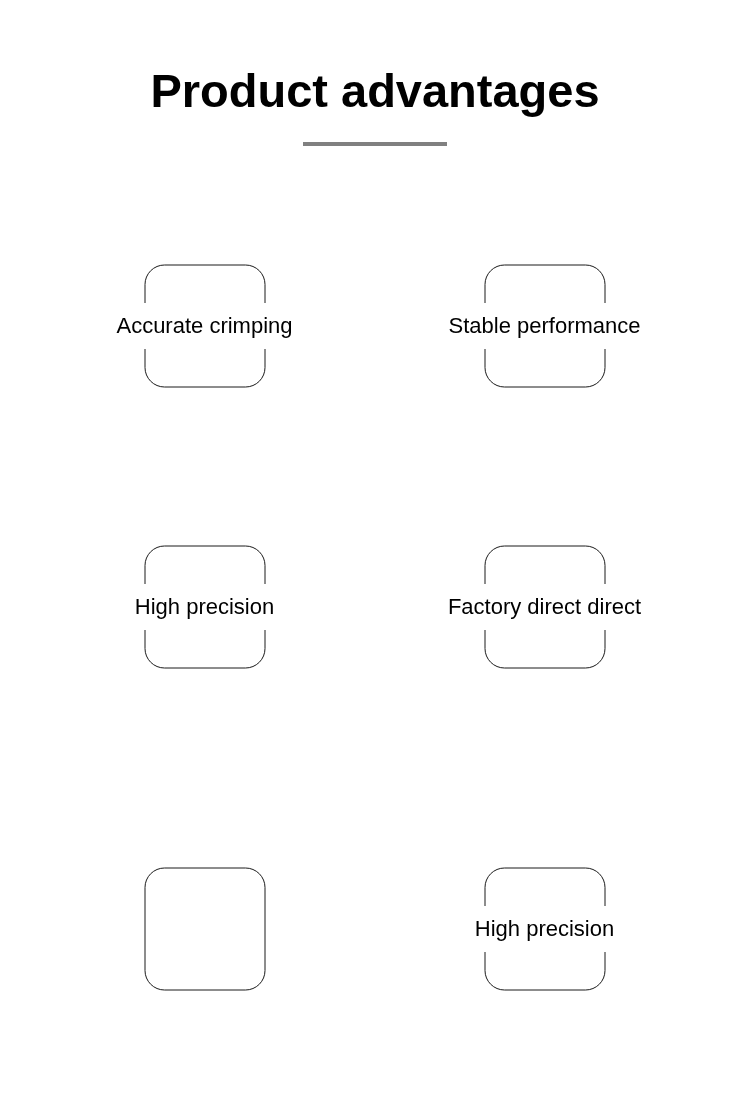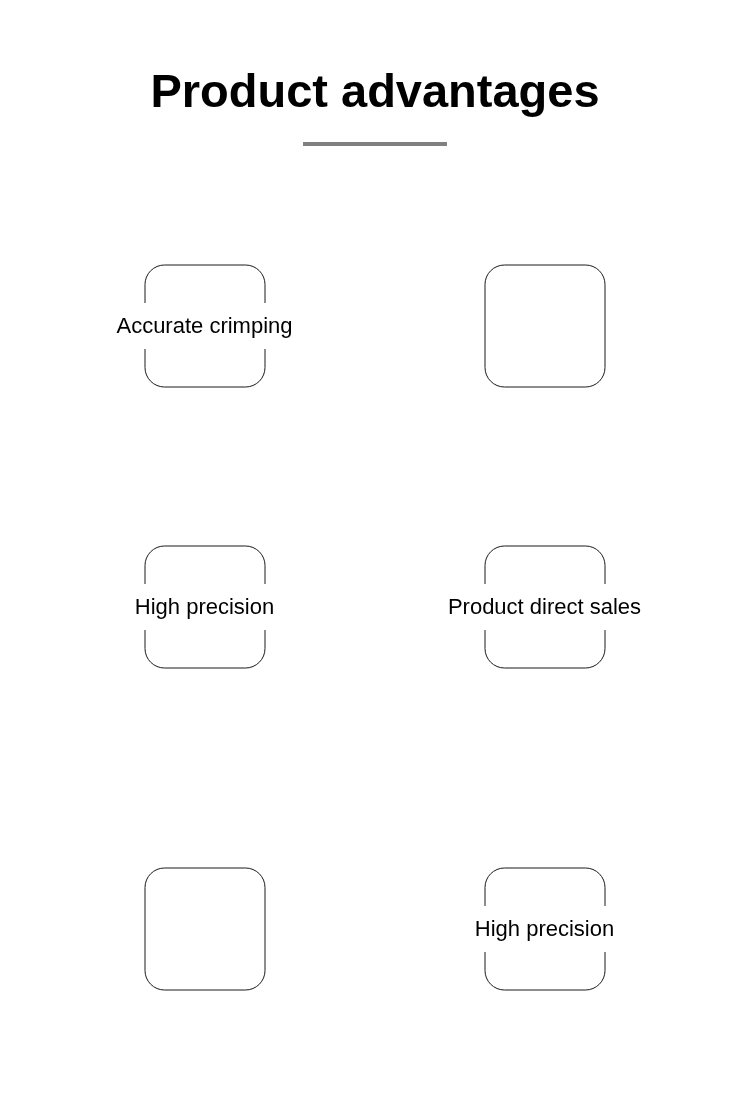--- a/index.html
+++ b/index.html
@@ -121,33 +121,36 @@
 
   <div class="advantage-item col-left row-1">
     <div class="advantage-box"></div>
     <div class="advantage-label-wrap">
       <span class="advantage-label">Accurate crimping</span>
     </div>
   </div>
 
   <div class="advantage-item col-right row-1">
     <div class="advantage-box"></div>
+    <div class="advantage-label-wrap">
+      <span class="advantage-label">Stable performance</span>
+    </div>
   </div>
 
   <div class="advantage-item col-left row-2">
     <div class="advantage-box"></div>
     <div class="advantage-label-wrap">
       <span class="advantage-label">High precision</span>
     </div>
   </div>
 
   <div class="advantage-item col-right row-2">
     <div class="advantage-box"></div>
     <div class="advantage-label-wrap">
-      <span class="advantage-label">Product direct sales</span>
+      <span class="advantage-label">Factory direct direct</span>
     </div>
   </div>
 
   <div class="advantage-item col-left row-3">
     <div class="advantage-box"></div>
   </div>
 
   <div class="advantage-item col-right row-3">
     <div class="advantage-box"></div>
     <div class="advantage-label-wrap">

